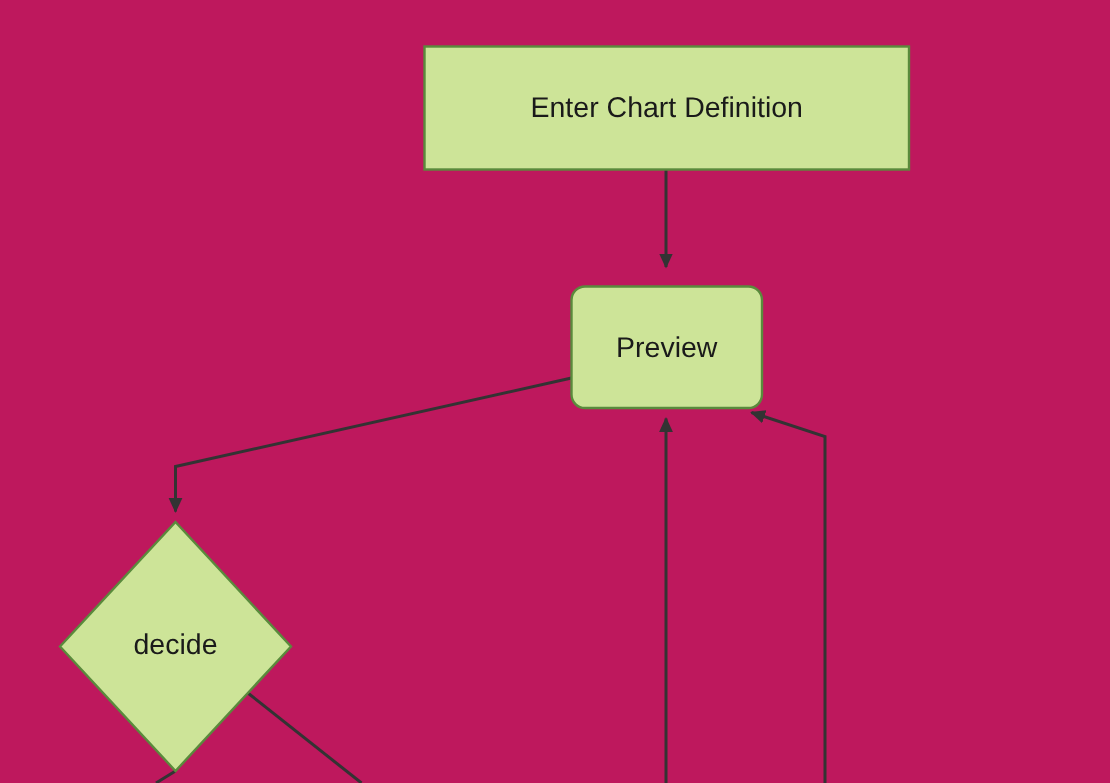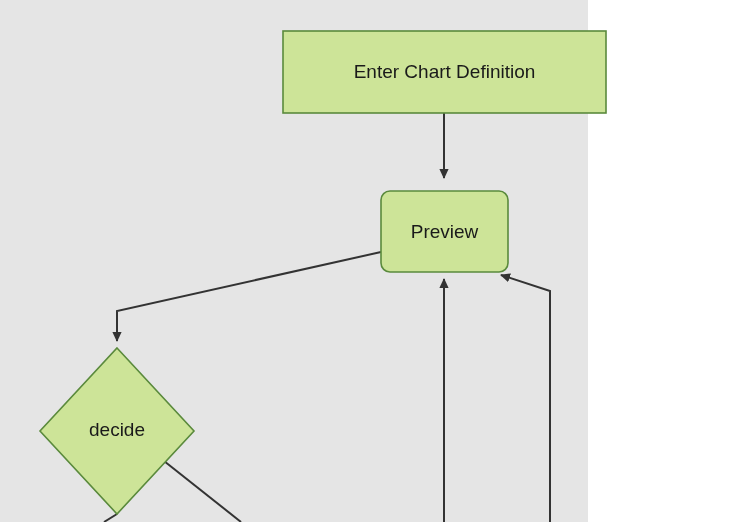--- a/index.html
+++ b/index.html
@@ -8,23 +8,23 @@
     background: #ffffff;
   }
   body {
     width: 740px;
     height: 522px;
     overflow: hidden;
     font-family: "Liberation Sans", sans-serif;
   }
   #flow-canvas {
     position: relative;
-    width: 588px;
+    width: 740px;
     height: 522px;
-    background: #e5e5e5;
+    background: #be185d;
   }
   #flow-svg {
     position: absolute;
     top: 0;
     left: 0;
     width: 740px;
     height: 522px;
   }
   .node-label {
     font-family: "Liberation Sans", sans-serif;

